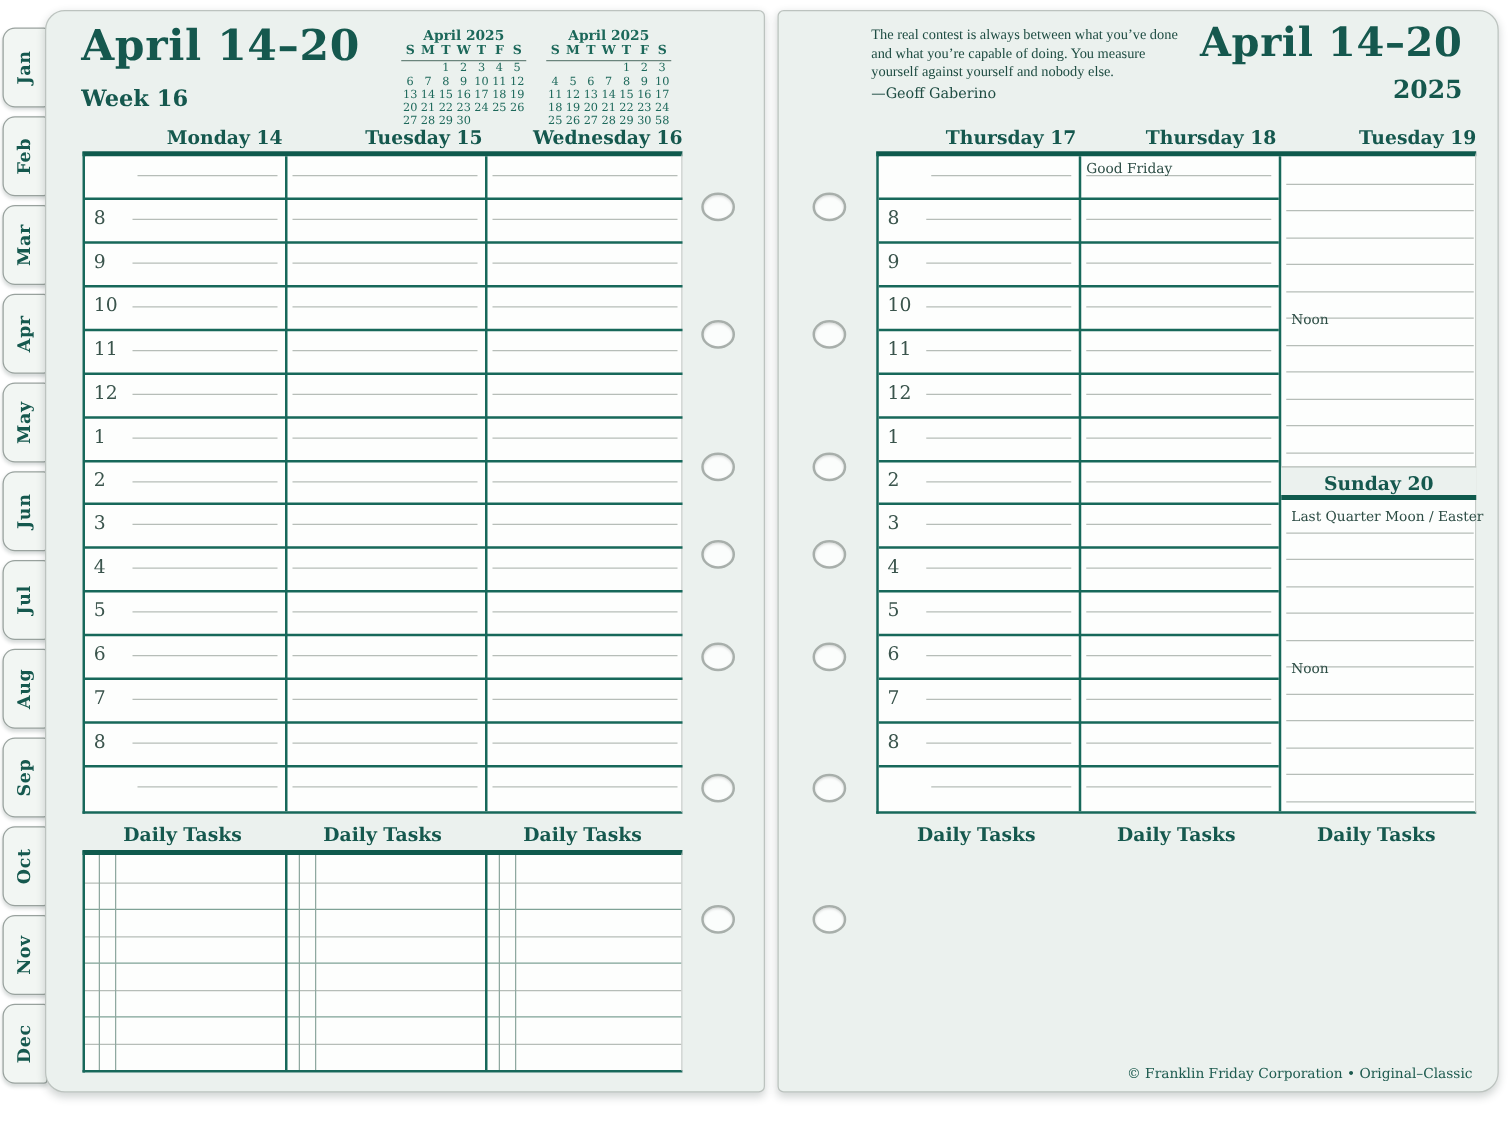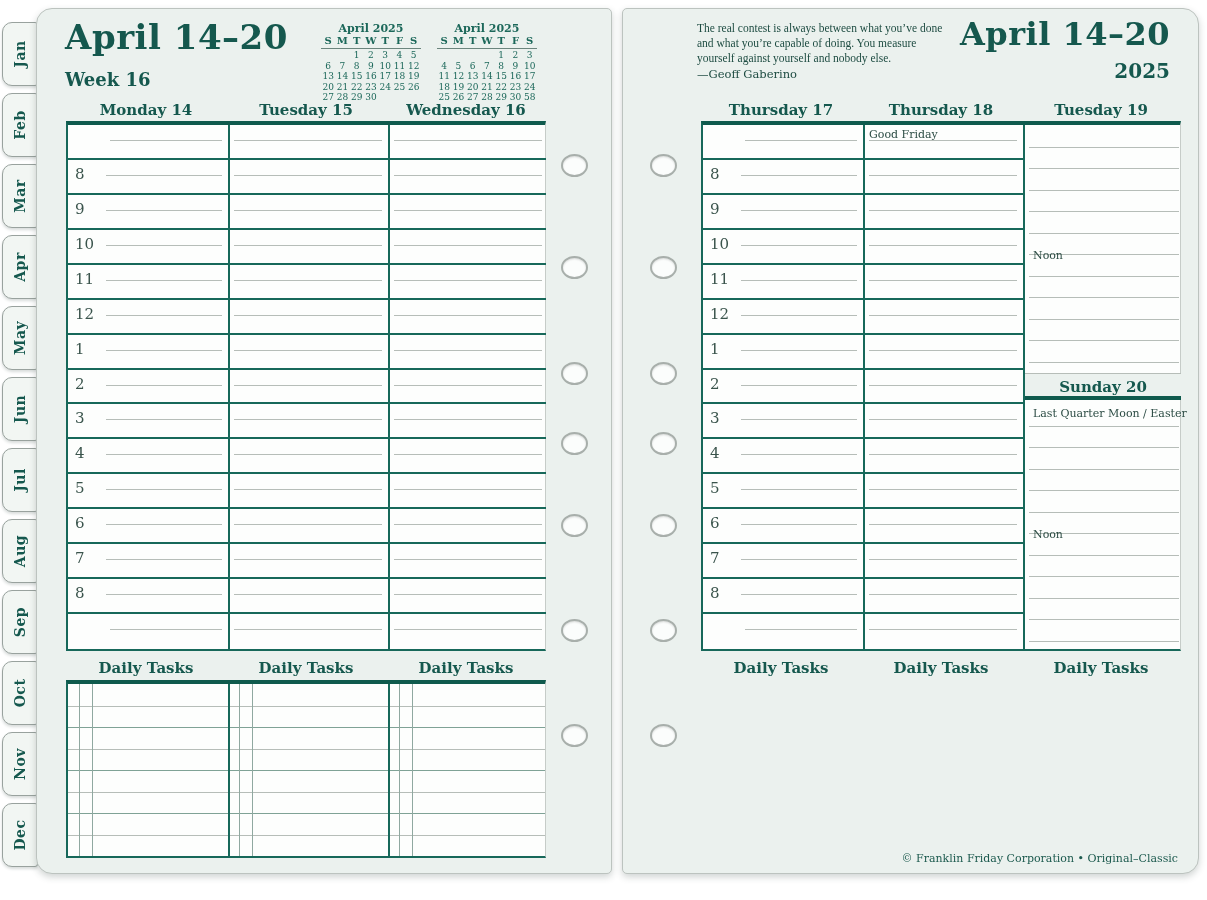--- a/index.html
+++ b/index.html
@@ -52,21 +52,21 @@
 
   
   .minical{position:absolute;top:13px;width:100px;text-align:center;color:#1c685a;}
   .mc0{left:284px;}.mc1{left:400px;}
   .mc-title{font-size:11px;font-weight:700;line-height:13px;}
   .mc-row{display:flex;}
   .mc-cell{width:14.28%;font-size:9px;line-height:10.5px;}
   .mc-wd .mc-cell{font-weight:700;font-size:10px;line-height:12px;letter-spacing:0;}
   .mc-rule{border-top:1px solid #6b857d;margin:1px 0;}
 
-  .dayhdr{position:absolute;top:92px;width:160px;text-align:center;
+  .dayhdr{position:absolute;top:92px;width:160px;text-align:right;
     font-size:15px;font-weight:700;color:var(--ink);}
 
   
   .sched{position:absolute;top:112px;width:480px;height:530px;background:var(--paper);
     border-top:4px solid var(--teal-dark);border-left:2px solid var(--teal);
     border-right:1px solid #c6ccc8;border-bottom:2px solid var(--teal);}
   .sched-l{left:29px;}
   .sched-r{left:78px;}
   .srow{position:absolute;left:0;border-bottom:2px solid var(--teal);}
   .halfline{position:absolute;height:1px;background:var(--gray-line);}

